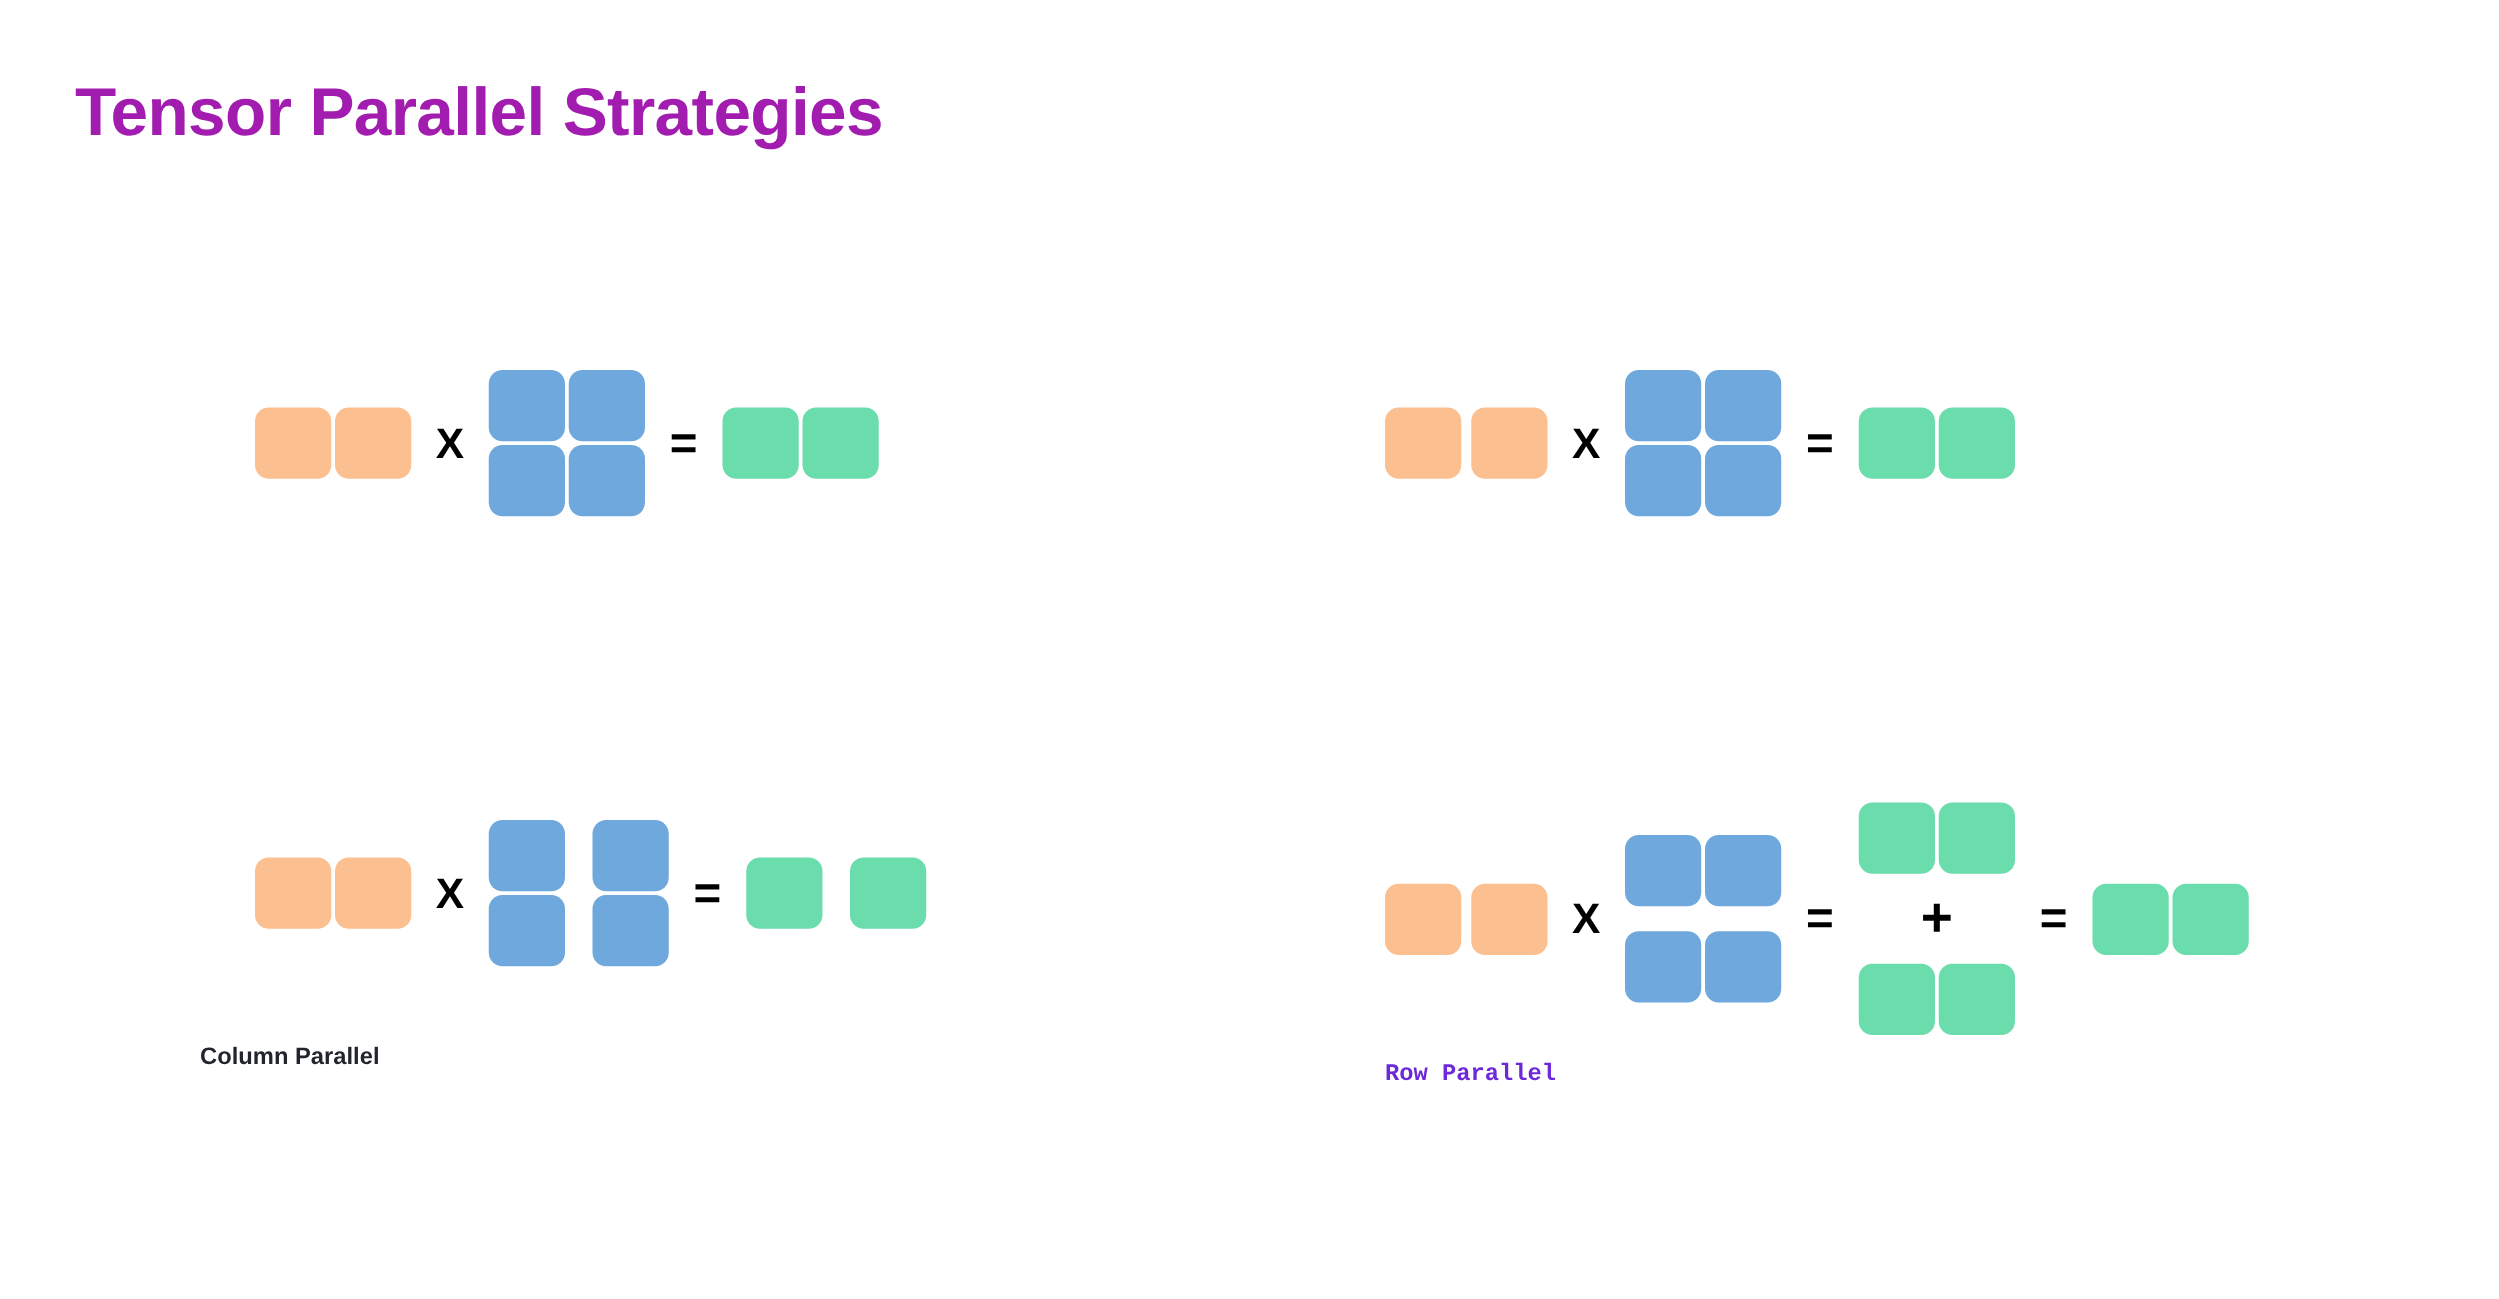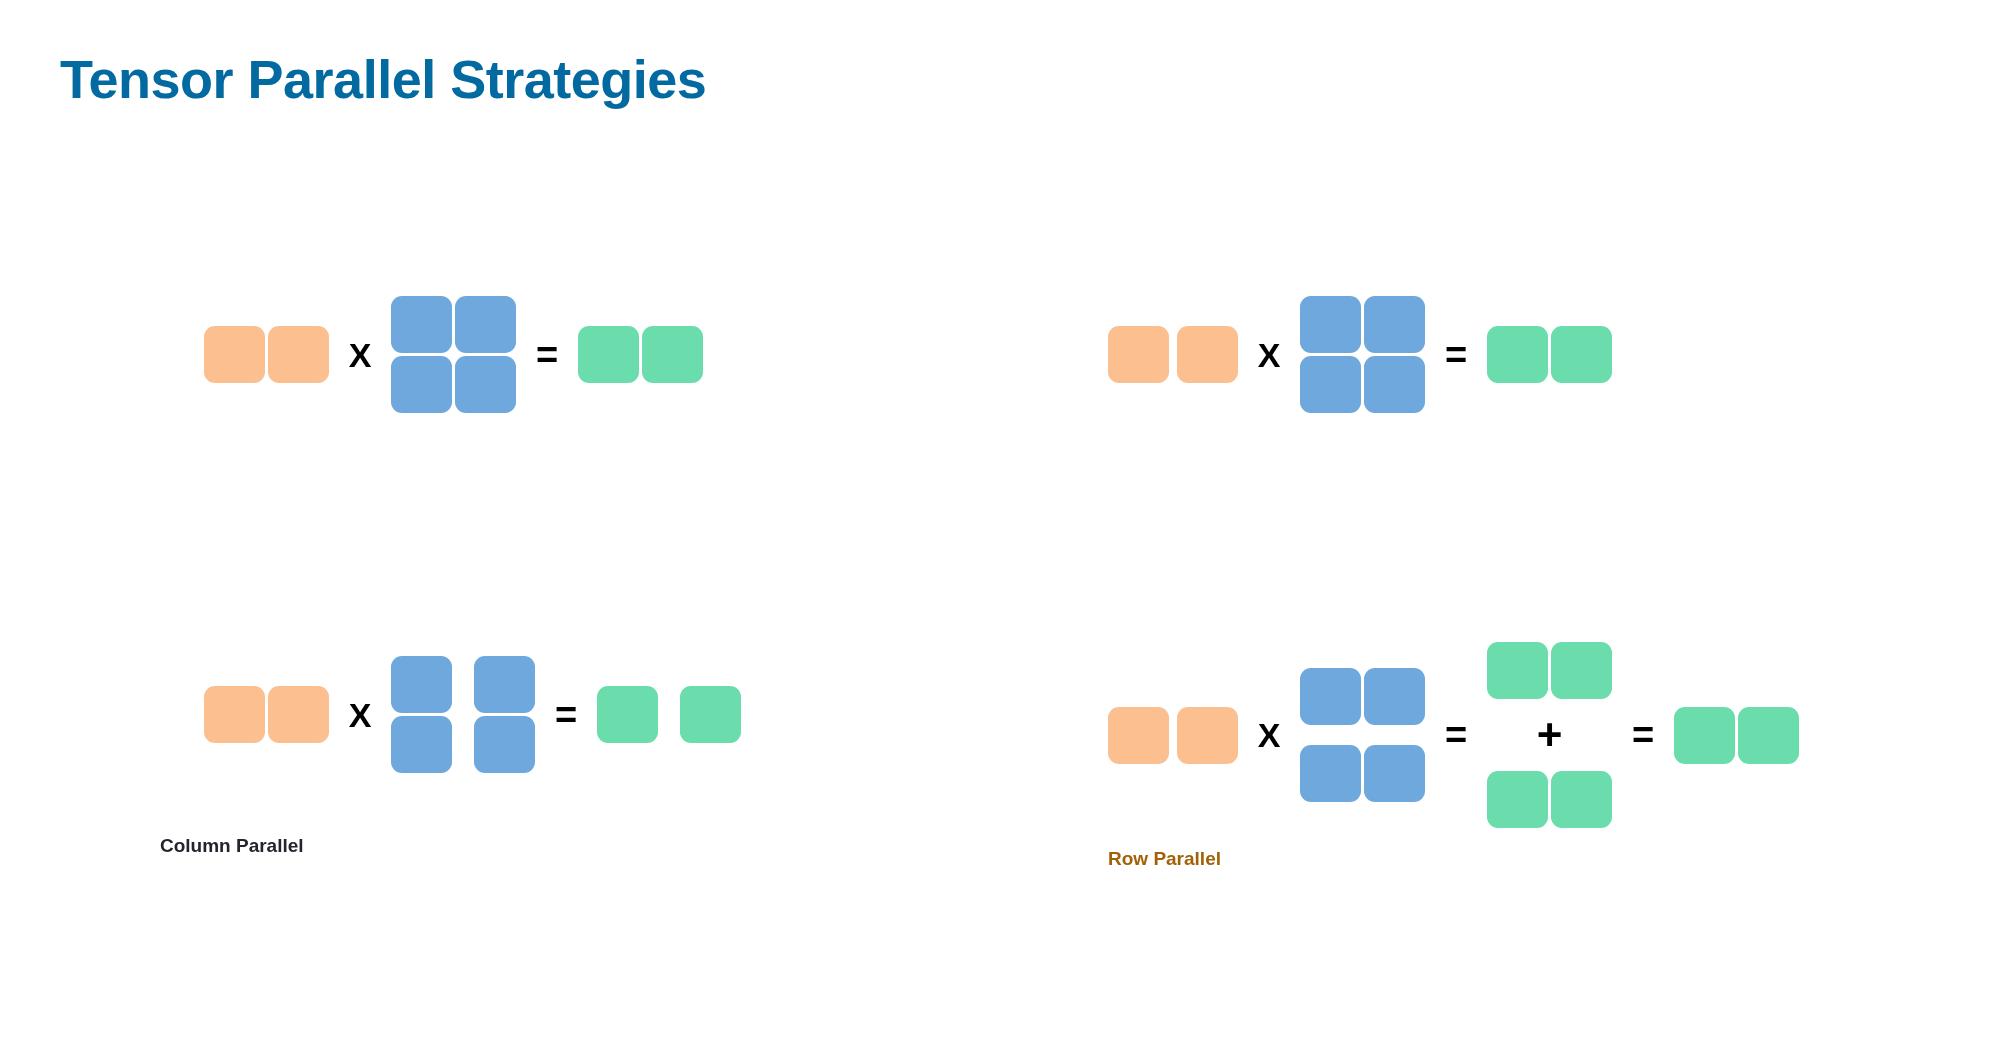--- a/index.html
+++ b/index.html
@@ -108,21 +108,21 @@
     align-items: center;
     gap: 16px;
   }
   .partial-stack .op-plus {
     height: 40px;
   }
 </style>
 </head>
 <body style="background: rgb(255, 255, 255);">
 
-<div id="page-title" style="color: #0369a1;">Tensor Parallel Strategies</div>
+<div id="page-title" style="color: #a21caf; margin-top: 11px;">Tensor Parallel Strategies</div>
 
 <section class="panel" id="panel-column-parallel">
 
   <div class="equation" id="eq-cp-full">
 
     <div class="matrix">
       <div class="mrow gap-tight">
         <div class="cell c-orange" style="background: rgb(251, 191, 144);"></div>
         <div class="cell c-orange" style="background: rgb(251, 191, 144);"></div>
       </div>
@@ -265,14 +265,14 @@
     <div class="op op-eq" style="color: rgb(0, 0, 0);">=</div>
 
     <div class="matrix">
       <div class="mrow gap-tight">
         <div class="cell c-green" style="background: rgb(107, 220, 171);"></div>
         <div class="cell c-green" style="background: rgb(107, 220, 171);"></div>
       </div>
     </div>
   </div>
 
-  <div class="panel-label" id="label-row-parallel" style="color: #a16207;">Row Parallel</div>
+  <div class="panel-label" id="label-row-parallel" style="color: #6d28d9; font-family: Liberation Mono, monospace;">Row Parallel</div>
 </section>
 
 </body></html>

